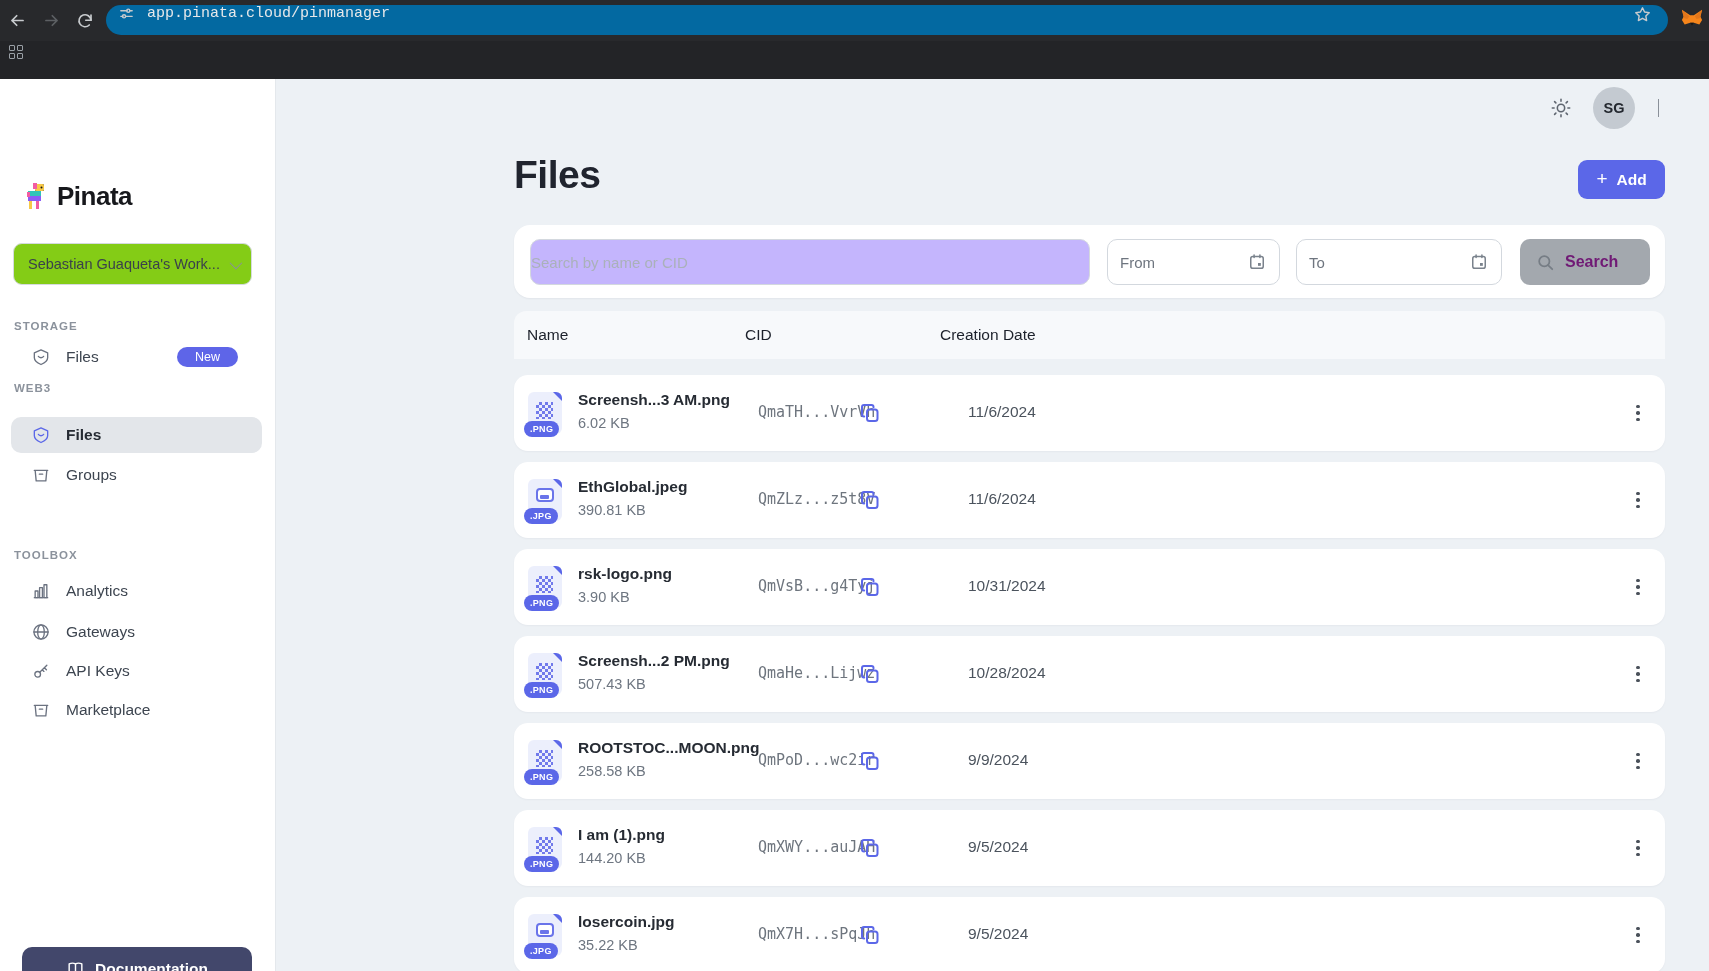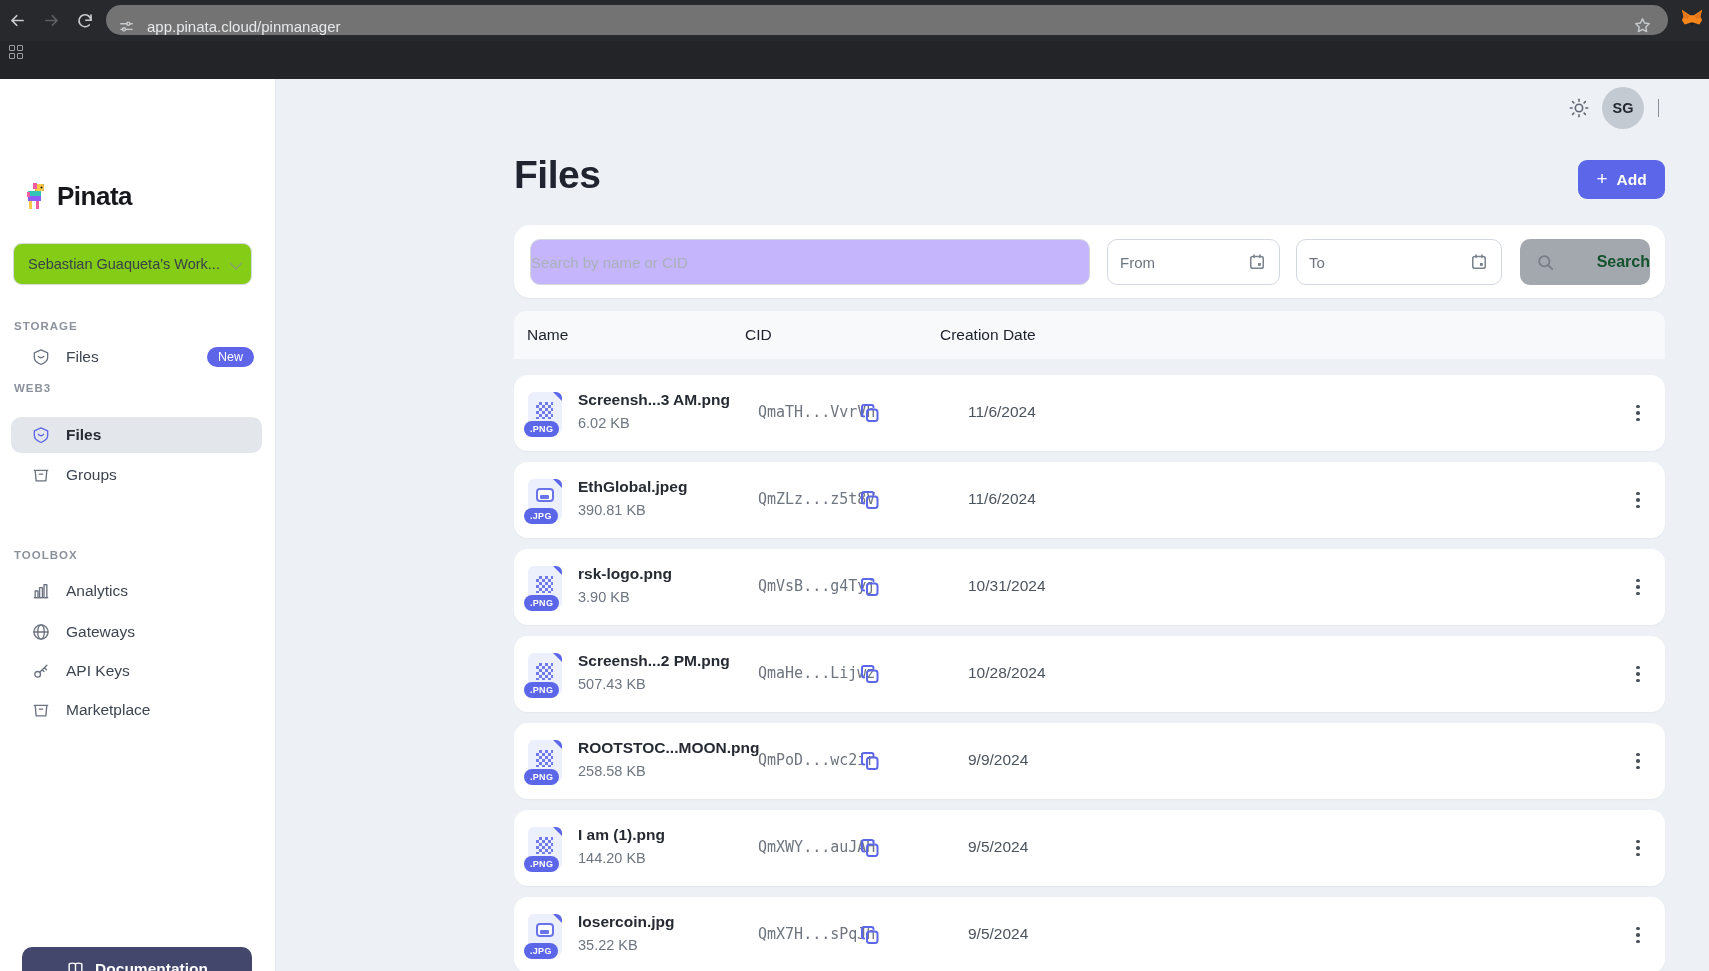--- a/index.html
+++ b/index.html
@@ -5,21 +5,21 @@
   * { margin:0; padding:0; box-sizing:border-box; }
   html,body { width:1709px; height:971px; overflow:hidden; }
   body { font-family:"Liberation Sans", sans-serif; background:#edf1f5; position:relative; }
 
   
   .chrome { position:absolute; left:0; top:0; width:1709px; height:79px; background:#28292c; }
   .chrome-toolbar { position:absolute; left:0; top:0; right:0; height:41px; display:flex; align-items:center; }
   .nav-ico { width:34px; height:34px; display:flex; align-items:center; justify-content:center; color:#c8cbce; font-size:19px; }
   .nav-ico.dim { color:#5d6064; }
   .nav-ico svg { display:block; }
-  .url-pill { position:absolute; left:106px; top:5px; width:1562px; height:30px; background:#737373; border-radius:15px; display:flex; align-items:flex-end; padding:0 12px; }
+  .url-pill { position:absolute; left:106px; top:5px; width:1562px; height:30px; background:#0369a1; border-radius:15px; display:flex; align-items:flex-start; padding:0 12px;font-family:Liberation Mono, monospace; }
   .url-text { color:#e6e8ea; font-size:15px; margin-left:12px; flex:1; }
   .pill-star { margin-right:4px; }
   .fox { position:absolute; right:6px; top:8px; width:22px; height:22px; }
   .chrome-strip { position:absolute; left:0; top:41px; right:0; height:38px; background:#232427; }
   .grid-ico { position:absolute; left:9px; top:45px; width:15px; height:15px; display:grid; grid-template-columns:6px 6px; grid-template-rows:6px 6px; gap:2px; }
   .grid-ico span { border:1.6px solid #9aa0a6; border-radius:1px; }
 
   
   .sidebar { position:absolute; left:0; top:79px; width:276px; bottom:0; background:#ffffff; border-right:1px solid #e4e8ec; }
   .logo { position:absolute; left:26px; top:102px; display:flex; align-items:center; gap:9px; }
@@ -28,43 +28,43 @@
   .ws-label { font-size:14.5px; color:#3a414b; flex:1; white-space:nowrap; overflow:hidden; }
   .chev { width:9px; height:9px; border-right:1.8px solid #8a9099; border-bottom:1.8px solid #8a9099; transform:rotate(45deg) translateY(-2px); }
   .sec-label { position:absolute; left:14px; font-size:11.5px; font-weight:bold; letter-spacing:1px; color:#8b929c; }
   .srow { position:absolute; left:11px; width:251px; height:36px; display:flex; align-items:center; padding-left:20px; gap:15px; border-radius:10px; cursor:pointer; }
   .srow.active { background:#e3e6ea; }
   .srow .txt { font-size:15.5px; color:#3d4550; }
   .srow.active .txt { color:#262b33; font-weight:bold; }
   .sico { width:20px; height:20px; flex:0 0 auto; }
   .sico svg { display:block; stroke:#6b7280; fill:none; stroke-width:1.6; stroke-linecap:round; stroke-linejoin:round; }
   .srow.active .sico svg { stroke:#5b67e8; }
-  .badge-new { margin-left:auto; margin-right:8px; background:#5e65e8; color:#fff; font-size:12.5px; padding:3px 11px; border-radius:11px; }
+  .badge-new { margin-left:auto; margin-right:24px; background:#5e65e8; color:#fff; font-size:12.5px; padding:3px 18px; border-radius:11px; }
   .doc-btn { position:absolute; left:22px; top:868px; width:230px; height:44px; background:#42476b; border-radius:10px; color:#fff; font-size:15.5px; font-weight:bold; display:flex; align-items:center; justify-content:center; gap:10px; cursor:pointer; }
 
   
   .main { position:absolute; left:276px; top:79px; right:0; bottom:0; background:#edf1f5; }
-  .topbar { position:absolute; right:44px; top:8px; display:flex; align-items:center; gap:8px; }
+  .topbar { position:absolute; right:44px; top:8px; display:flex; align-items:center; gap:17px; }
   .sun-btn { width:30px; height:30px; display:flex; align-items:center; justify-content:center; cursor:pointer; }
   .avatar { width:42px; height:42px; border-radius:50%; background:#c4cad1; color:#23272e; font-weight:bold; font-size:14.5px; display:flex; align-items:center; justify-content:center; cursor:pointer; }
   .av-chev { cursor:pointer; padding:6px; }
 
   .page-title { position:absolute; left:238px; top:74px; font-size:39px; font-weight:bold; color:#20242e; letter-spacing:-0.5px; }
   .add-btn { position:absolute; left:1302px; top:81px; width:87px; height:39px; background:#5b67e8; border:none; border-radius:9px; color:#fff; font-size:15.5px; font-weight:bold; display:flex; align-items:center; justify-content:center; gap:9px; cursor:pointer; font-family:inherit; }
   .add-plus { font-size:19px; font-weight:normal; margin-top:-2px; }
 
   .filter-card { position:absolute; left:238px; top:146px; width:1151px; height:73px; background:#fff; border-radius:16px; box-shadow:0 1px 2px rgba(16,24,40,.05); }
   .search-input { position:absolute; left:16px; top:14px; width:560px; height:46px; border:1px solid #d3d8de; border-radius:10px; padding:0 0; font-size:15px; color:#3a414b; font-family:inherit; background:#c4b5fd; outline:none; }
   .search-input::placeholder { color:#aab1ba; }
   .datebox { position:absolute; top:14px; height:46px; border:1px solid #d3d8de; border-radius:10px; display:flex; align-items:center; padding:0 12px; background:#fff; }
   .datebox input { border:none; outline:none; flex:1; font-size:15px; font-family:inherit; color:#3a414b; min-width:0; background:transparent; }
   .datebox input::placeholder { color:#6e757f; }
   .db-from { left:593px; width:173px; }
   .db-to { left:782px; width:206px; }
-  .search-btn { position:absolute; left:1006px; top:14px; width:130px; height:46px; background:#a3a8ae; border:none; border-radius:10px; color:#14532d; font-size:16px; font-weight:bold; display:flex; align-items:center; justify-content:space-between; gap:10px; font-family:inherit; cursor:default;padding-left:16px; }
+  .search-btn { position:absolute; left:1006px; top:14px; width:130px; height:46px; background:#a3a8ae; border:none; border-radius:10px; color:#701a75; font-size:16px; font-weight:bold; display:flex; align-items:center; justify-content:flex-start; gap:10px; font-family:inherit; cursor:default;padding-left:16px; }
 
   .thead { position:absolute; left:238px; top:232px; width:1151px; height:48px; background:rgba(255,255,255,.55); border-radius:12px 12px 0 0; }
   .thead span { position:absolute; top:15px; font-size:15.5px; font-weight:normal; color:#1c212b; }
   .th-name { left:13px; } .th-cid { left:231px; } .th-date { left:426px; }
 
   .frow { position:absolute; left:238px; width:1151px; height:76px; background:#fff; border-radius:14px; box-shadow:0 1px 2px rgba(16,24,40,.04); }
   .ficon { position:absolute; left:14px; top:17px; width:34px; height:42px; background:#ecemfc; background:#eceffc; border-radius:6px; }
   .ficon .fold { position:absolute; right:0; top:0; width:0; height:0; border-left:9px solid transparent; border-top:9px solid #5b67e8; border-radius:0 6px 0 0; }
   .ficon .checker { position:absolute; left:8px; top:10px; width:17px; height:17px; background:repeating-conic-gradient(#6a74ea 0% 25%, transparent 0% 50%); background-size:6px 6px; opacity:.95; }
   .ficon .imgglyph { position:absolute; left:8px; top:9px; width:18px; height:14px; background:#fff; border:2px solid #6a74ea; border-radius:4px; }

